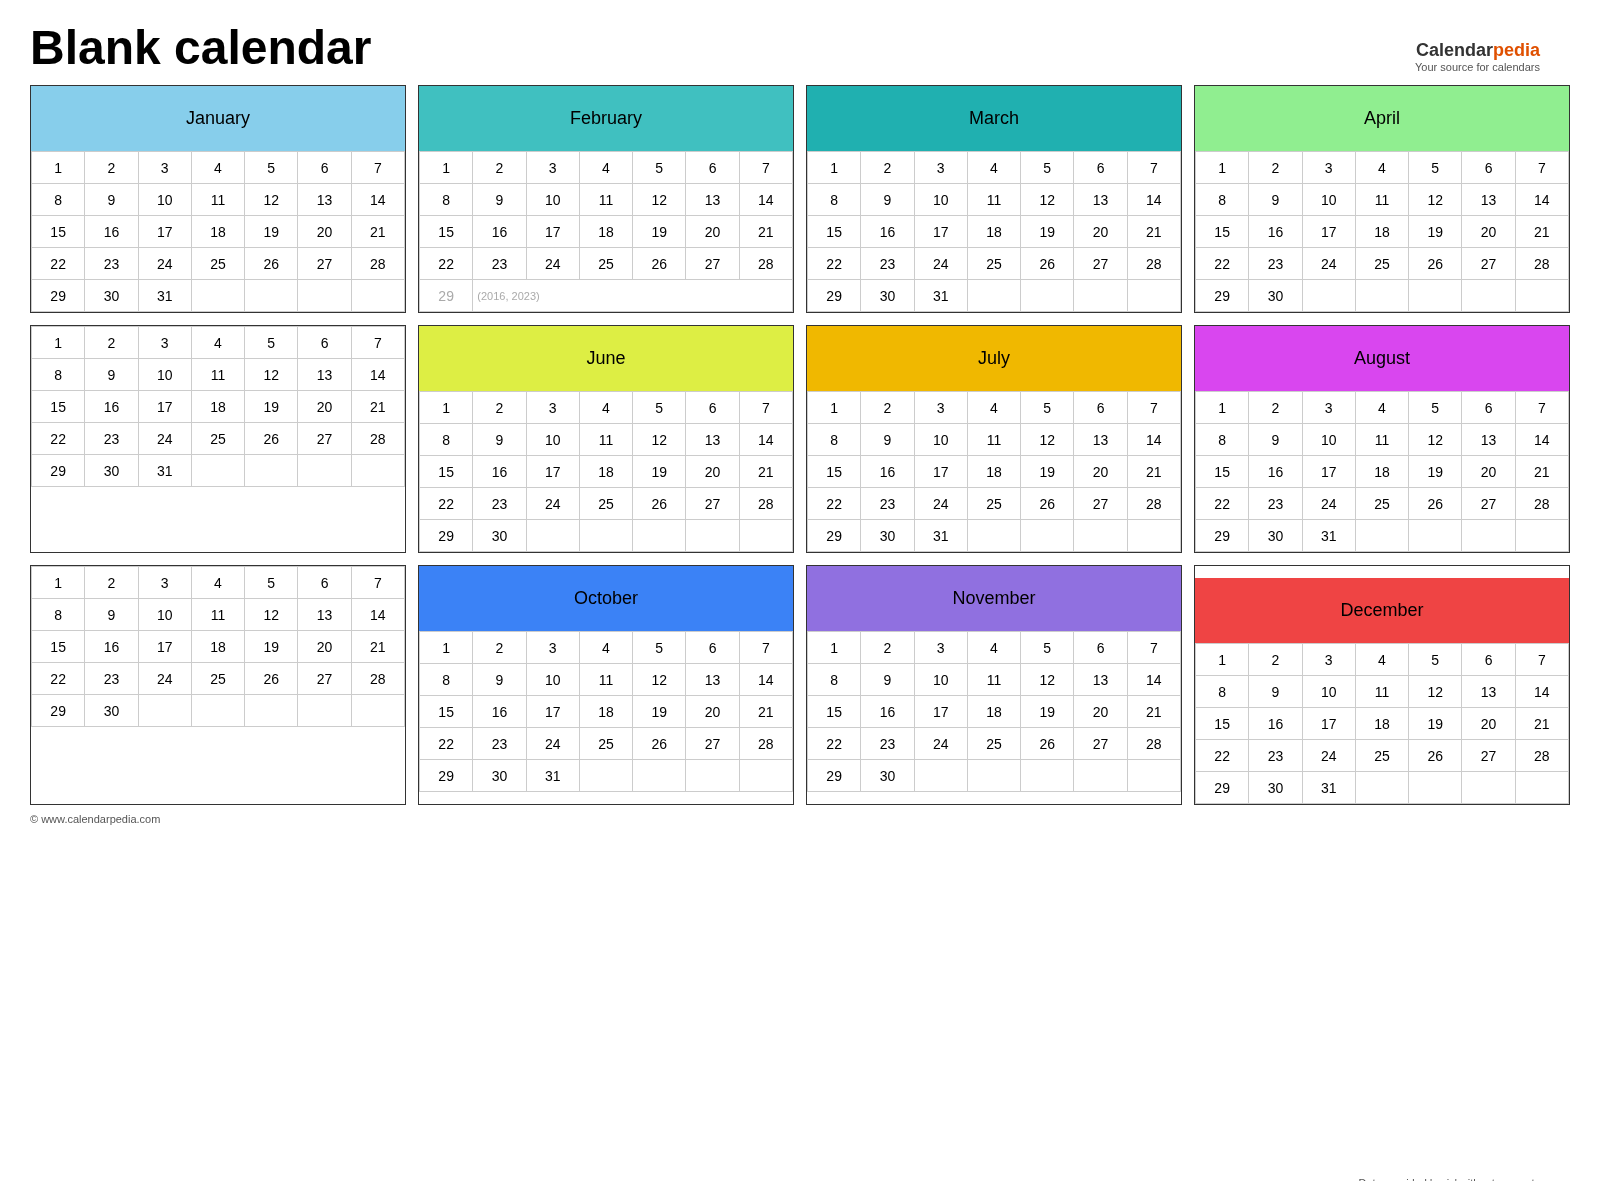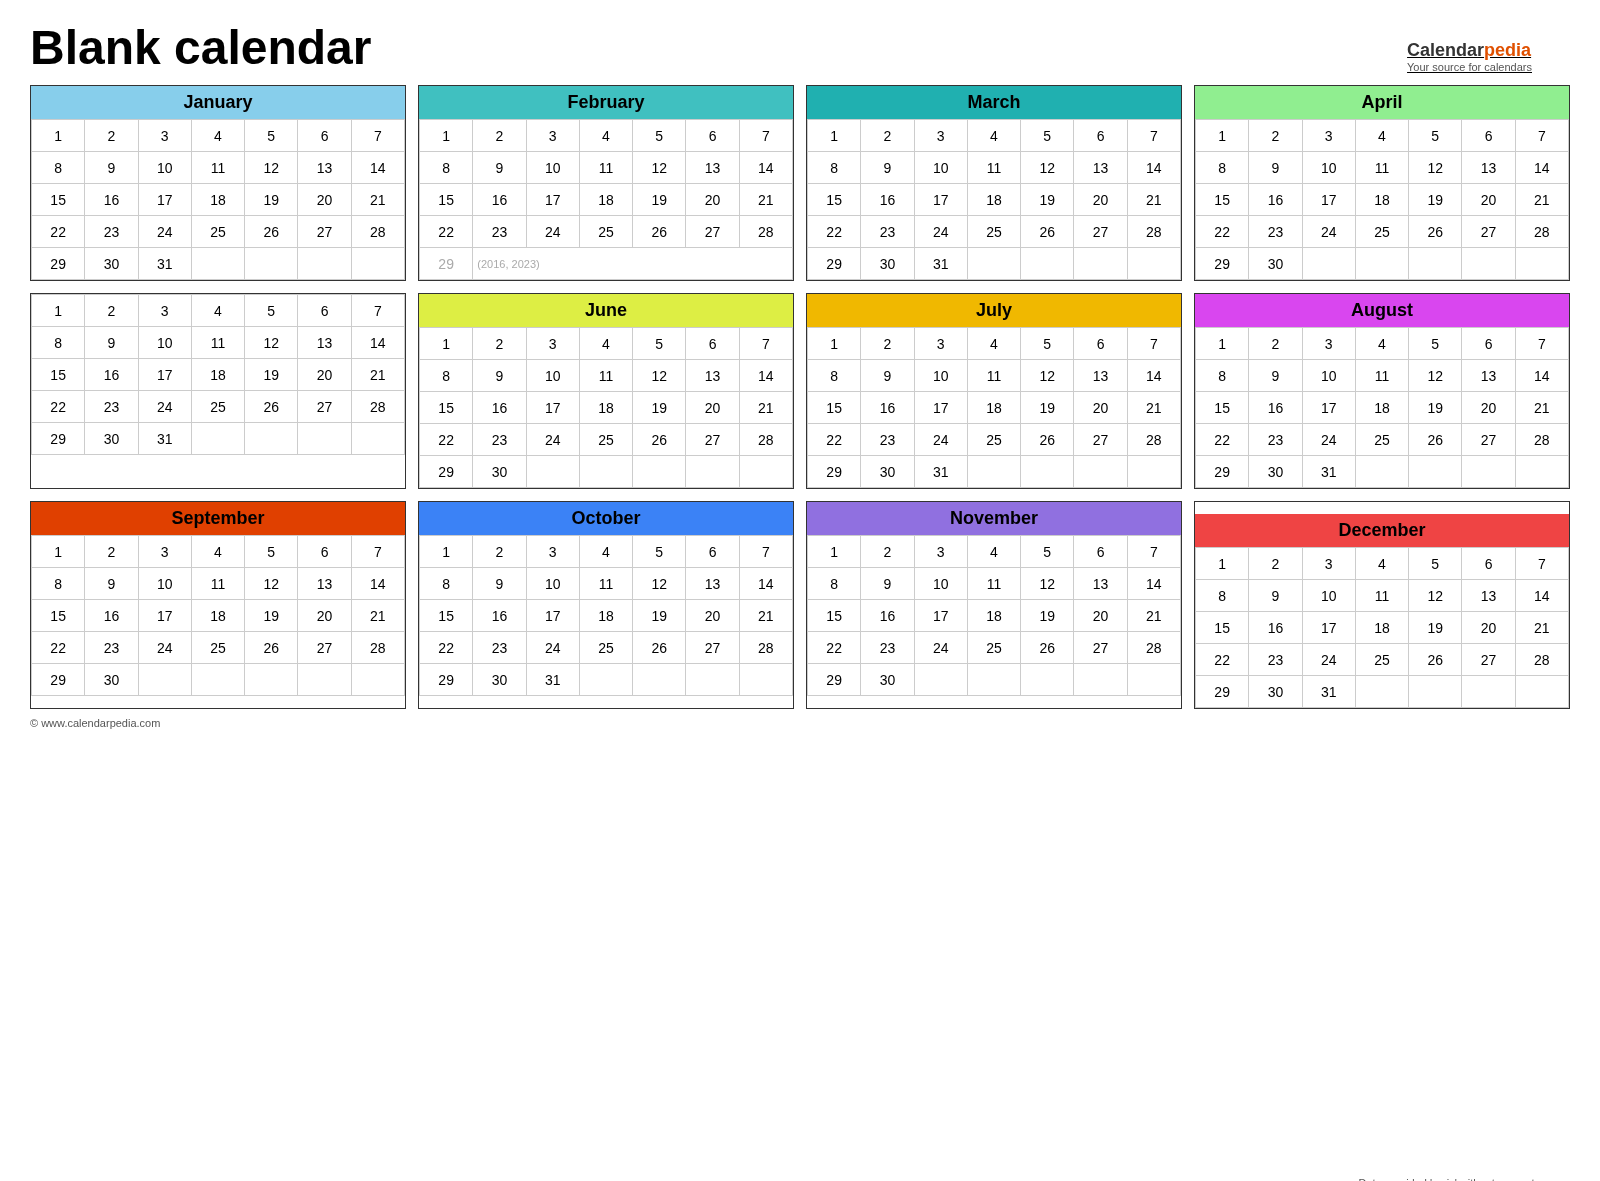--- a/index.html
+++ b/index.html
@@ -12,45 +12,44 @@
     }
     .page-title {
       font-size: 48px;
       font-weight: bold;
       color: #000;
       margin-bottom: 10px;
     }
     .logo {
       position: absolute;
       top: 20px;
-      right: 38px;
-      text-align: left;
+      right: 30px;
+      text-align: right;
       font-size: 18px;
-      text-decoration: underline;
     }
     .logo-calendar { color: #333; font-weight: bold; }
     .logo-pedia { color: #e05000; font-weight: bold; }
     .logo-sub { font-size: 11px; color: #555; display: block; }
 
     .calendar-grid {
       display: grid;
       grid-template-columns: repeat(4, 1fr);
       gap: 12px;
       margin-top: 6px;
     }
 
     .month-block {
       border: 1.5px solid #333;
     }
 
     .month-header {
       text-align: center;
       font-size: 18px;
-      font-weight: bold;
-      padding: 6px 0;
+      font-weight: normal;
+      padding: 22px 0;
       color: #000;
     }
 
     .month-table {
       width: 100%;
       border-collapse: collapse;
     }
 
     .month-table td {
       border: 1px solid #ccc;
@@ -514,21 +513,20 @@
               <td>31</td>
               <td class="empty"></td>
               <td class="empty"></td>
               <td class="empty"></td>
               <td class="empty"></td>
             </tr>
           </tbody>
         </table>
       </div>
       <div class="month-block">
-        <div class="month-header sep-header">September</div>
         <table class="month-table">
           <tbody>
             <tr>
               <td>1</td>
               <td>2</td>
               <td>3</td>
               <td>4</td>
               <td>5</td>
               <td>6</td>
               <td>7</td>

